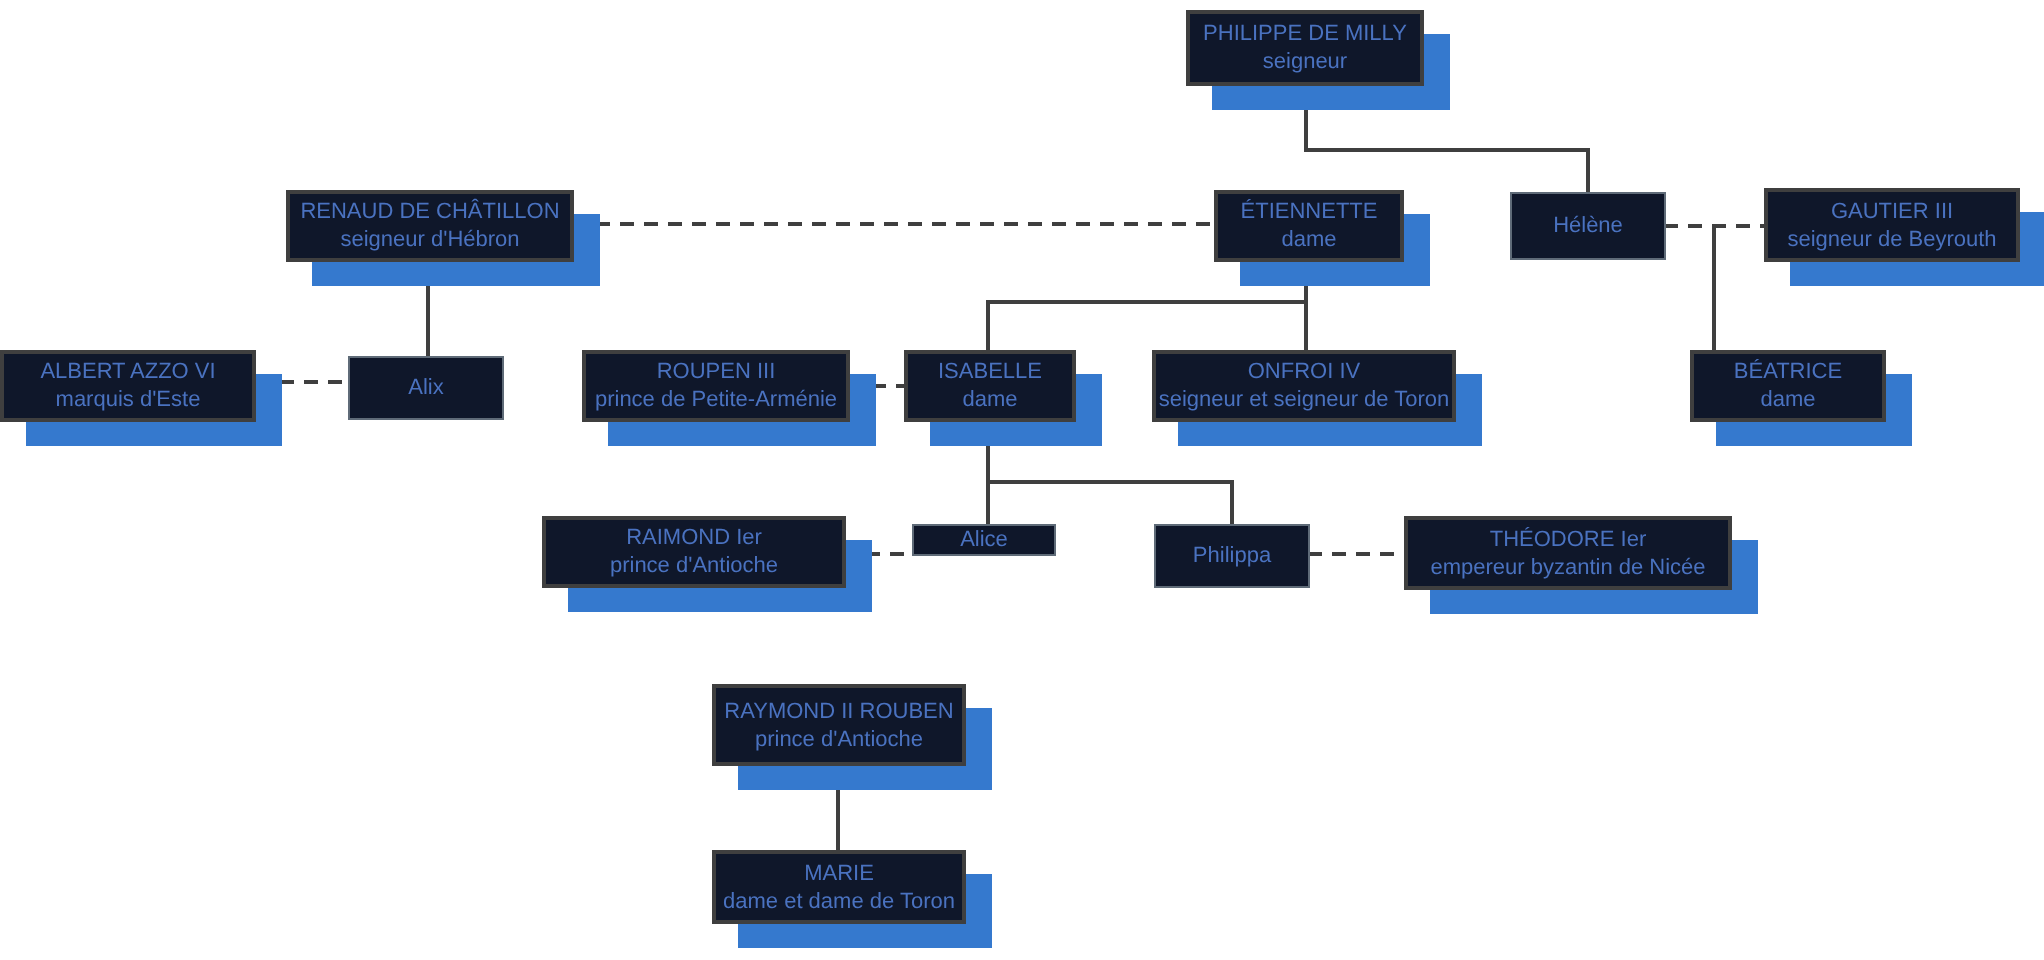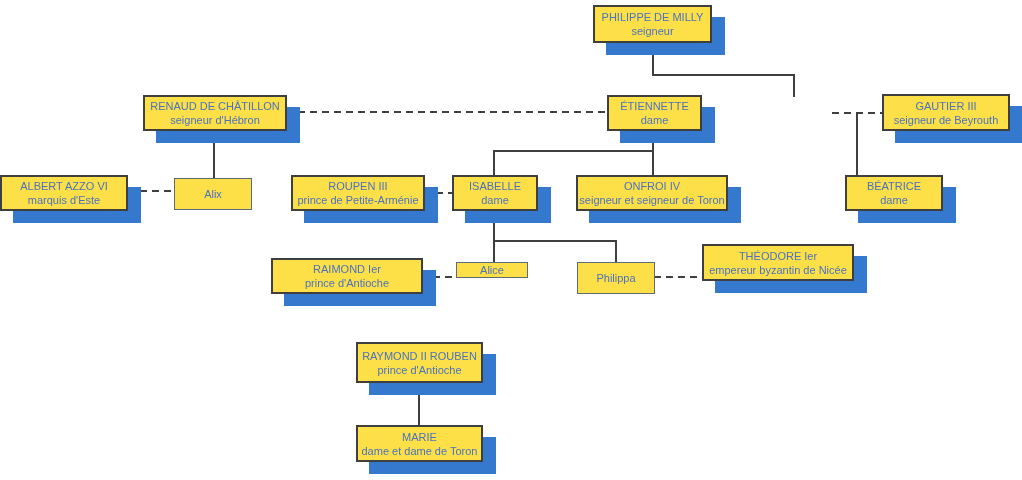--- a/index.html
+++ b/index.html
@@ -15,21 +15,21 @@
   .line.v{width:2px;}
   .line.h{height:2px;}
   .line.dash{
     height:2px;background:none;
     background-image:repeating-linear-gradient(90deg,#3f3f3f 0 7px,transparent 7px 12px);
   }
   
   .node{
     position:absolute;
     box-sizing:border-box;
-    background:#fde047;
+    background:#0f172a;
     display:flex;flex-direction:column;
     align-items:center;justify-content:center;
     text-align:center;
     color:#4a72c0;
     font-size:11px;line-height:14px;
     white-space:nowrap;
   }
   .node.big{
     border:2px solid #3f3f3f;
     box-shadow:13px 12px 0 #3579ce;
@@ -71,20 +71,23 @@
   <div class="node big" style="left:143px;top:95px;width:144px;height:36px">
     <span class="t">RENAUD DE CHÂTILLON</span>
     <span class="s">seigneur d'Hébron</span>
   </div>
 
   <div class="node big" style="left:607px;top:95px;width:95px;height:36px">
     <span class="t">ÉTIENNETTE</span>
     <span class="s">dame</span>
   </div>
 
+  <div class="node small" style="left:755px;top:96px;width:78px;height:34px">
+    <span class="t">Hélène</span>
+  </div>
 
   <div class="node big" style="left:882px;top:94px;width:128px;height:37px">
     <span class="t">GAUTIER III</span>
     <span class="s">seigneur de Beyrouth</span>
   </div>
 
   <div class="node big" style="left:0px;top:175px;width:128px;height:36px">
     <span class="t">ALBERT AZZO VI</span>
     <span class="s">marquis d'Este</span>
   </div>
@@ -119,21 +122,21 @@
   </div>
 
   <div class="node small" style="left:456px;top:262px;width:72px;height:16px">
     <span class="t">Alice</span>
   </div>
 
   <div class="node small" style="left:577px;top:262px;width:78px;height:32px">
     <span class="t">Philippa</span>
   </div>
 
-  <div class="node big" style="left:702px;top:244px;width:152px;height:37px">
+  <div class="node big" style="left:702px;top:258px;width:164px;height:37px">
     <span class="t">THÉODORE Ier</span>
     <span class="s">empereur byzantin de Nicée</span>
   </div>
 
   <div class="node big" style="left:356px;top:342px;width:127px;height:41px">
     <span class="t">RAYMOND II ROUBEN</span>
     <span class="s">prince d'Antioche</span>
   </div>
 
   <div class="node big" style="left:356px;top:425px;width:127px;height:37px">

